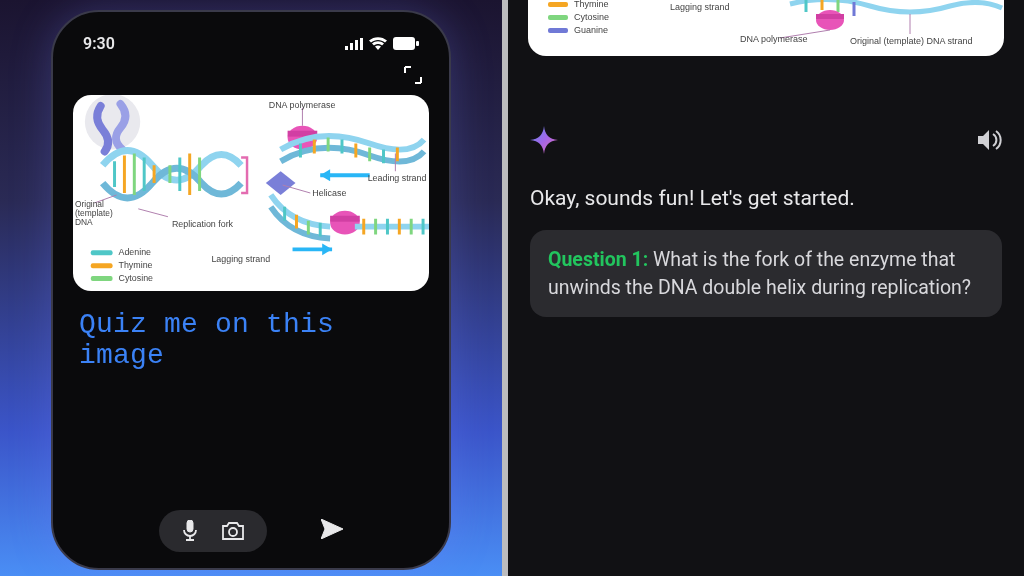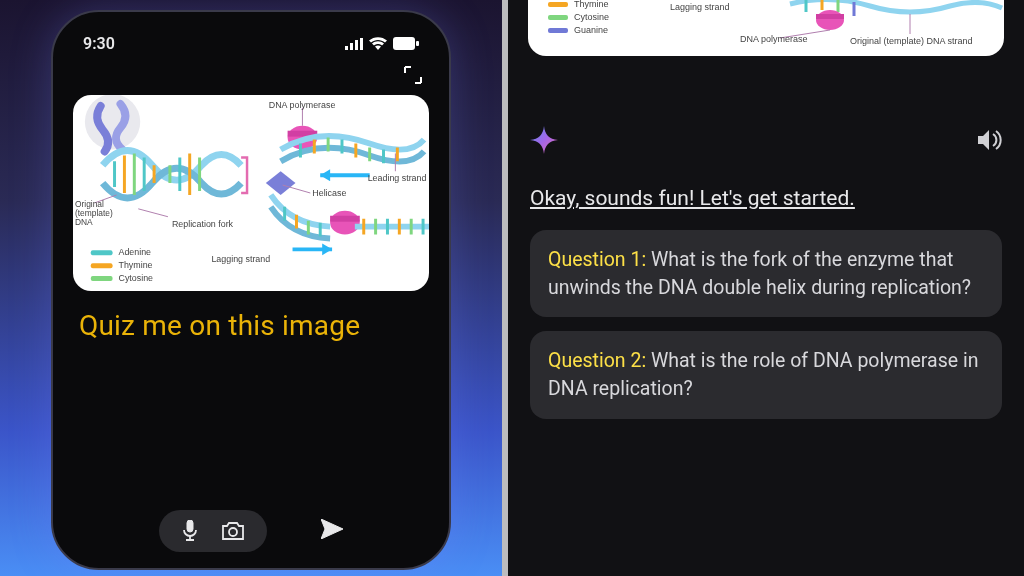--- a/index.html
+++ b/index.html
@@ -35,23 +35,24 @@
   .status-right { display:flex; gap:6px; align-items:center; }
   .status-right svg { fill:#fff; }
   .crop-row { display:flex; justify-content:flex-end; padding:2px 6px 10px 0;}
   .crop-row svg { stroke:#fff; stroke-width:2; fill:none;}
   .image-card {
     background:#fff; border-radius:18px;
     height:196px;
     position:relative; overflow:hidden;
   }
   .prompt-text {
-    font-size:28px; font-weight:400; color:#eab308;
+    font-size:28px; font-weight:400; color:#3b82f6;
     padding:18px 6px 0 6px;
     letter-spacing:.2px;
+    font-family:Liberation Mono, monospace;
   }
   .spacer { flex:1; }
   .input-bar {
     display:flex; align-items:center; justify-content:center; gap:24px;
     padding:10px 0 4px 0;
   }
   .pill {
     background:#2a2a2e; border-radius:30px; padding:10px 22px;
     display:flex; gap:22px; align-items:center;
   }
@@ -78,28 +79,28 @@
     height:56px; margin:0 -2px 0 -2px;
     position:relative; overflow:hidden;
   }
   .mini-img svg text { font-family:Arial,sans-serif; fill:#444;}
   .spark-row {
     display:flex; justify-content:space-between; align-items:center;
     margin-top:70px; margin-bottom:28px;
   }
   .spark svg path { fill:url(#sparkgrad); }
   .speaker svg { fill:#d0d0d4; }
-  .intro { font-size:21px; font-weight:400; margin-bottom:20px;text-decoration:underline; }
+  .intro { font-size:21px; font-weight:400; margin-bottom:20px; }
   .qcard {
     background:#2b2b2f; border-radius:16px;
     padding:16px 18px; margin-bottom:14px;
     font-size:19.5px; line-height:1.42;
     color:#d8d8dc;
   }
-  .qcard b { color:#fde047; font-weight:400; }
+  .qcard b { color:#22c55e; font-weight:700; }
 </style>
 </head>
 <body>
 
 <div class="left">
   <div class="phone">
     <div class="statusbar">
       <span>9:30</span>
       <span class="status-right">
         <svg width="18" height="12" viewBox="0 0 18 12">
@@ -284,16 +285,13 @@
           <path d="M18 2 a11 11 0 0 1 0 18" fill="none" stroke="#d0d0d4" stroke-width="2"></path>
         </svg>
     </span>
   </div>
 
   <div class="intro">Okay, sounds fun! Let's get started.</div>
 
   <div class="qcard">
     <b>Question 1:</b><span> What is the fork of the enzyme that unwinds the DNA double helix during replication?</span>
   </div>
-  <div class="qcard">
-    <b>Question 2:</b><span> What is the role of DNA polymerase in DNA replication?</span>
-  </div>
 </div>
 
 </body></html>

